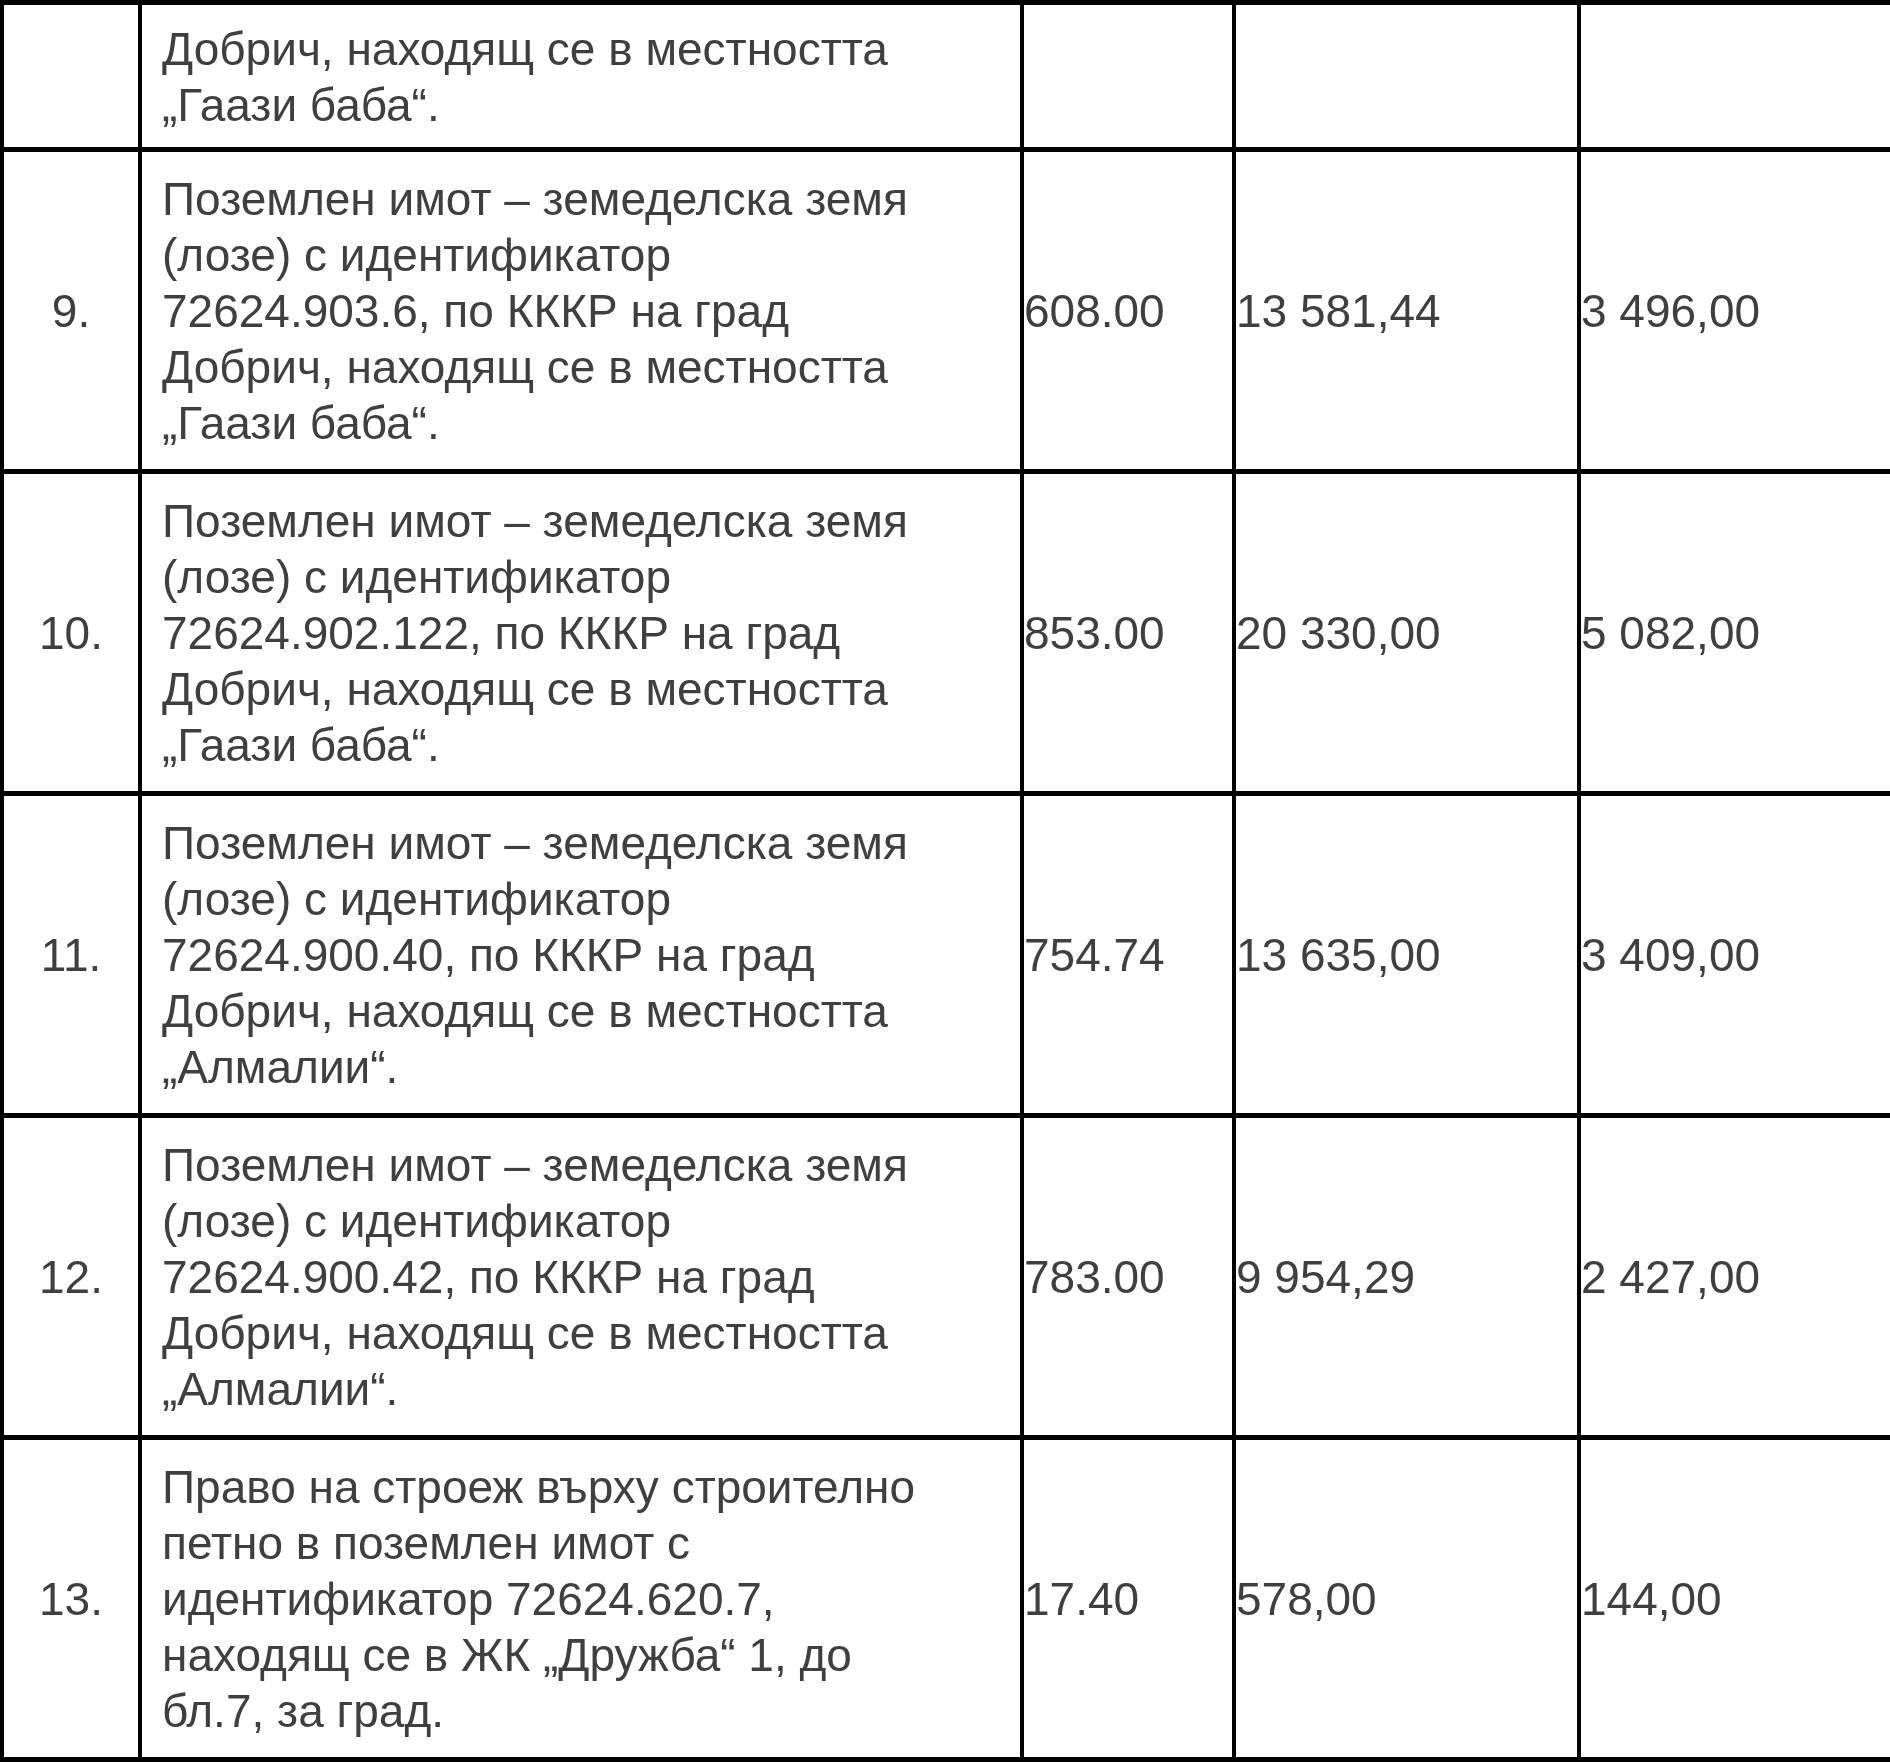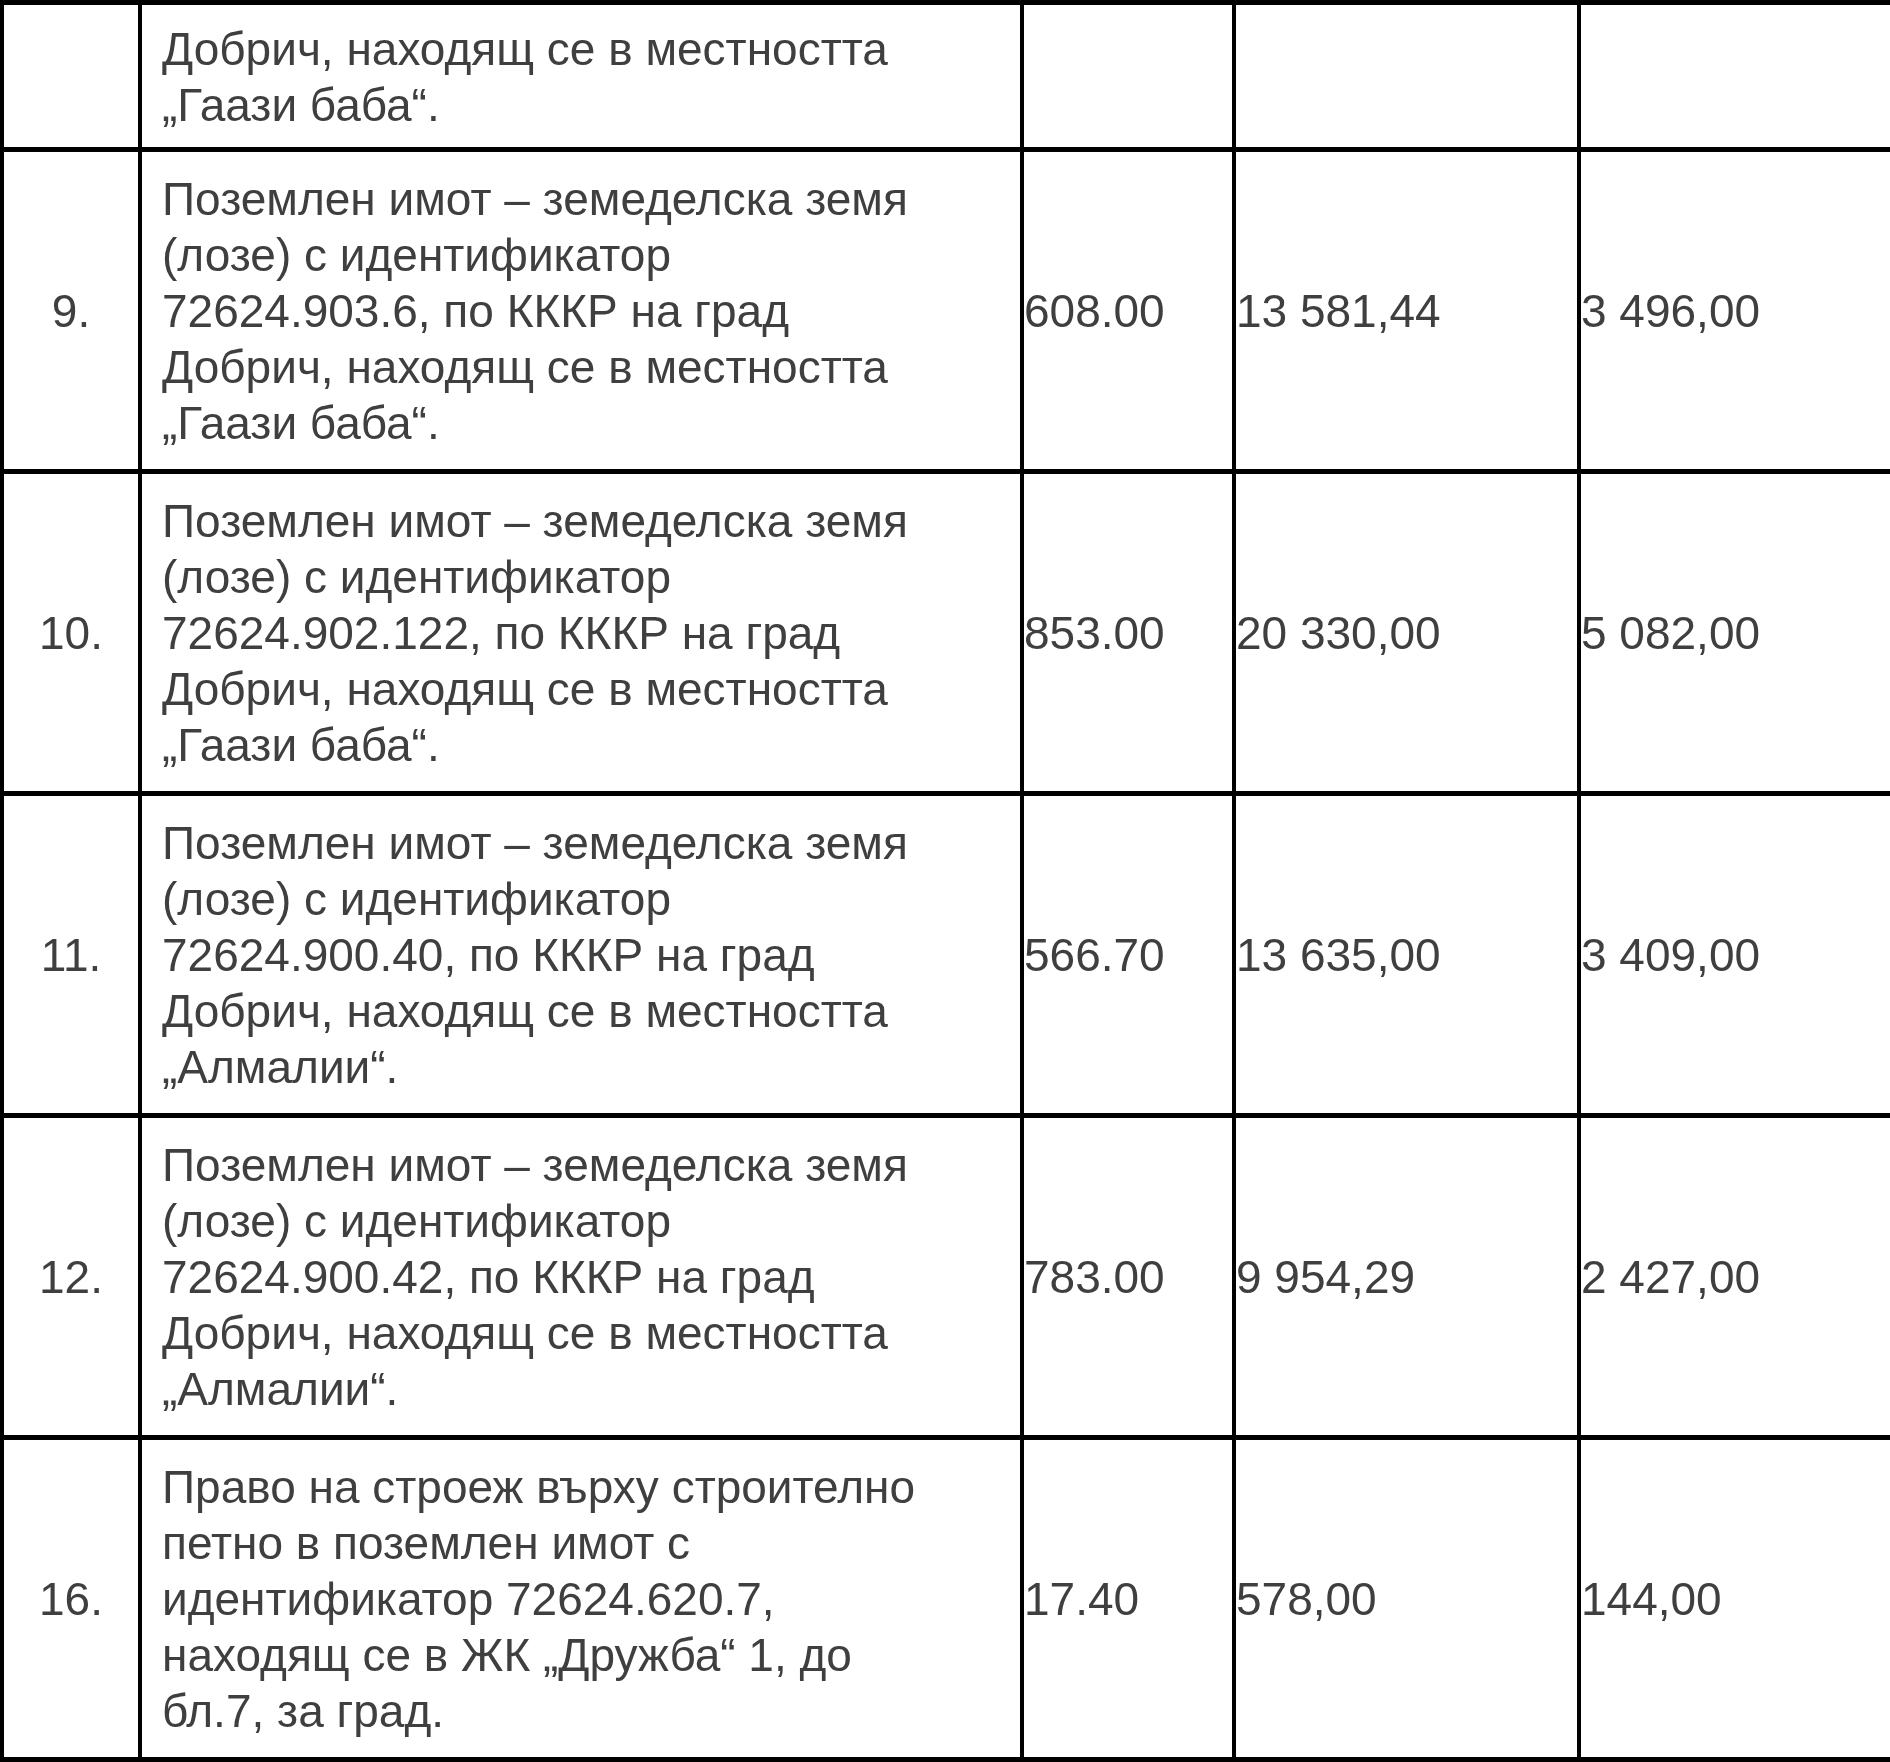--- a/index.html
+++ b/index.html
@@ -98,37 +98,37 @@
         <td class="val">20 330,00</td>
         <td class="val">5 082,00</td>
       </tr>
       <tr class="row-full">
         <td class="num">11.</td>
         <td class="desc">Поземлен имот – земеделска земя
 (лозе) с идентификатор
 72624.900.40, по КККР на град
 Добрич, находящ се в местността
 „Алмалии“.</td>
-        <td class="val">566.70</td>
+        <td class="val">754.74</td>
         <td class="val">13 635,00</td>
         <td class="val">3 409,00</td>
       </tr>
       <tr class="row-full">
         <td class="num">12.</td>
         <td class="desc">Поземлен имот – земеделска земя
 (лозе) с идентификатор
 72624.900.42, по КККР на град
 Добрич, находящ се в местността
 „Алмалии“.</td>
         <td class="val">783.00</td>
         <td class="val">9 954,29</td>
         <td class="val">2 427,00</td>
       </tr>
       <tr class="row-full">
-        <td class="num">16.</td>
+        <td class="num">13.</td>
         <td class="desc">Право на строеж върху строително
 петно в поземлен имот с
 идентификатор 72624.620.7,
 находящ се в ЖК „Дружба“ 1, до
 бл.7, за град.</td>
         <td class="val">17.40</td>
         <td class="val">578,00</td>
         <td class="val">144,00</td>
       </tr>
     </tbody>

